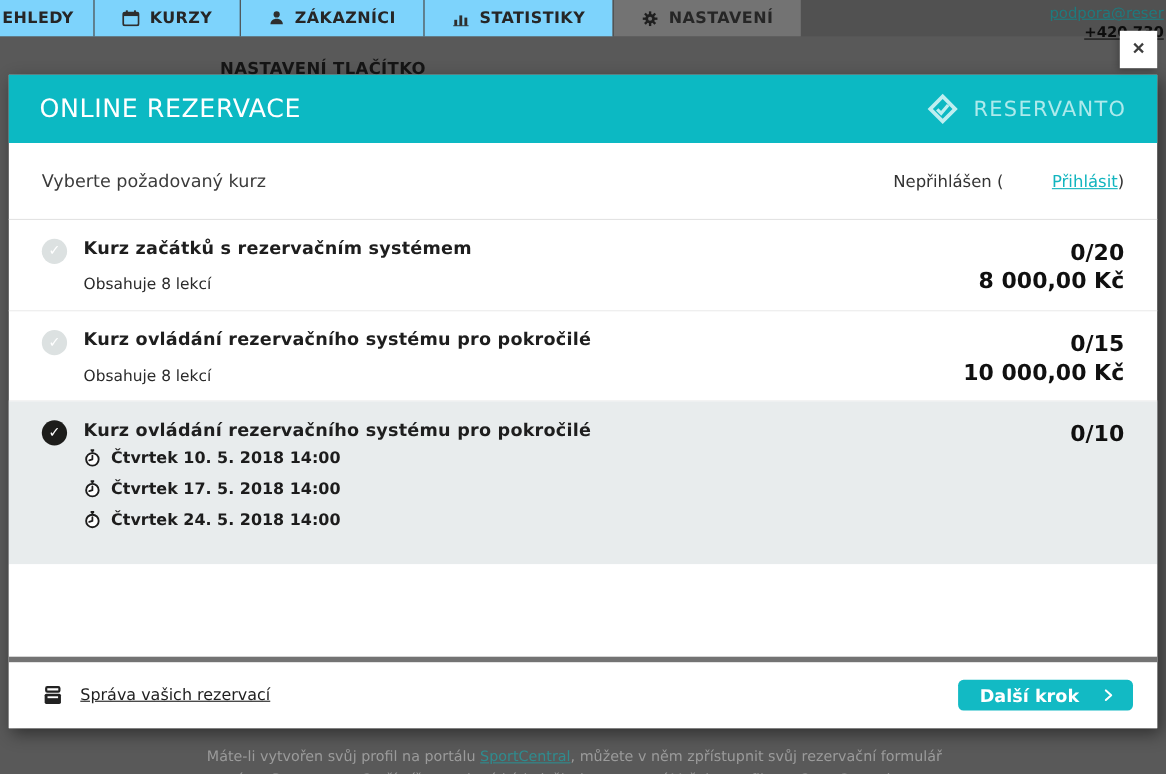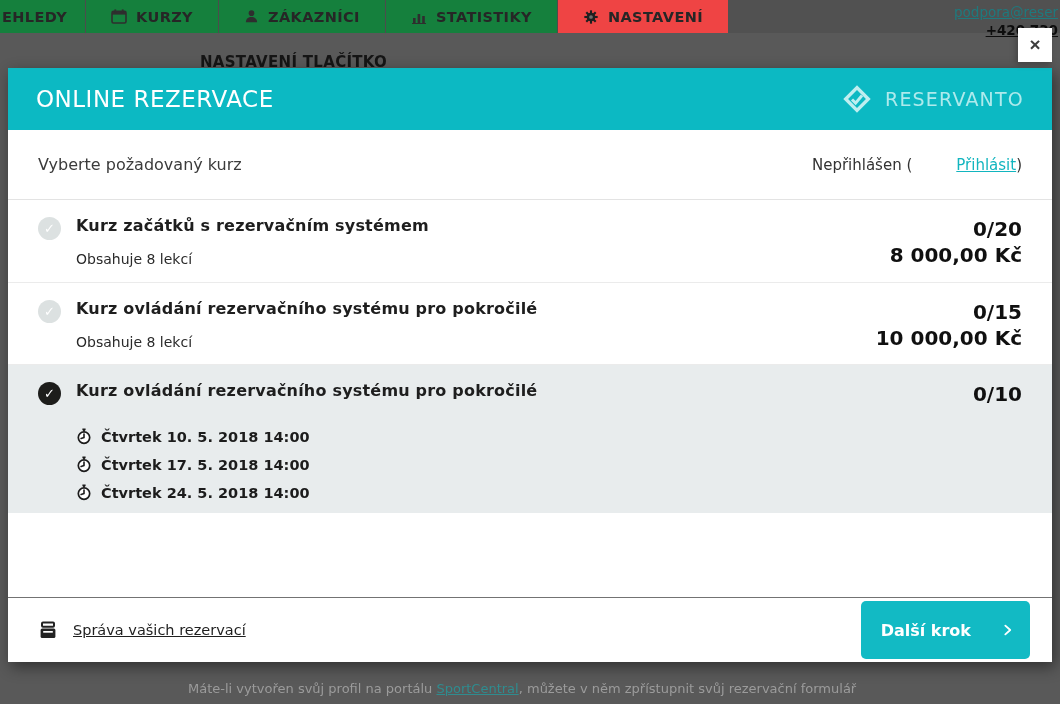--- a/index.html
+++ b/index.html
@@ -8,24 +8,24 @@
     width:1060px; height:704px; overflow:hidden; position:relative;
     font-family:"DejaVu Sans","Liberation Sans",sans-serif;
     background:#595959;
   }
   
   .bg-page { position:absolute; inset:0; z-index:1; }
   .nav { position:absolute; top:0; left:0; right:0; height:33px; background:#515151; display:flex; }
   .tab {
     display:flex; align-items:center; gap:9px; padding:0 25px;
     font-size:14.5px; font-weight:bold; letter-spacing:.4px; color:#262626;
-    background:#15803d; border-left:1px solid #4c4c4c; cursor:pointer;
+    background:#7dd3fc; border-left:1px solid #4c4c4c; cursor:pointer;
   }
   .tab:first-child { border-left:none; padding-left:2px; padding-right:18px; }
-  .tab.active { background:#ef4444; }
+  .tab.active { background:#737373; }
   .nav-icon { display:flex; align-items:center; }
   .contact { position:absolute; top:4px; right:2px; text-align:right; z-index:5; line-height:16px; }
   .email { display:block; color:#1e7a7e; font-size:13.5px; text-decoration:underline; cursor:pointer; }
   .phone { display:block; color:#0d0d0d; font-size:13.5px; font-weight:bold; text-decoration:underline; margin-top:2px; cursor:pointer; }
   .section-title { position:absolute; top:53px; left:200px; font-size:15px; font-weight:bold; color:#151515; letter-spacing:.3px; z-index:2; }
   .bg-paragraph { position:absolute; top:678px; left:188px; width:720px; font-size:13px; line-height:21px; color:#9b9b9b; z-index:2; }
   .sc-link { color:#2f8c8f; text-decoration:underline; cursor:pointer; }
 
   
   .close-btn {
@@ -57,35 +57,35 @@
   .check-circle {
     width:23px; height:23px; border-radius:50%; background:#dce1e1; color:#fff;
     font-size:13px; font-weight:bold; display:flex; align-items:center; justify-content:center;
     flex:none; margin-top:1px;
   }
   .course-row.selected .check-circle { background:#1d1d1b; }
   .course-info { margin-left:15px; flex:1; }
   .course-title { font-size:16px; font-weight:bold; color:#1e1e1e; letter-spacing:.2px; }
   .course-subtitle { font-size:14px; color:#2a2a2a; margin-top:16px; }
   .course-meta { text-align:right; font-size:20px; font-weight:bold; color:#101010; line-height:26px; }
-  .sessions { margin-top:28px; }
+  .sessions { margin-top:8px; }
   .session { display:flex; align-items:center; gap:9px; margin-bottom:11px; font-size:14.5px; font-weight:bold; color:#1c1c1c; }
   .session .clock { display:flex; align-items:center; }
 
   .spacer { height:84px; background:#fff; }
   .modal-footer {
-    position:absolute; left:0; right:0; bottom:0; height:65px; border-top:1px solid #737373;
+    position:absolute; left:0; right:0; bottom:0; height:65px; border-top:5px solid #737373;
     display:flex; align-items:center; padding:0 22px 0 30px; background:#fff;
   }
   .manage { display:flex; align-items:center; gap:15px; cursor:pointer; }
   .manage-link { font-size:14.5px; color:#1f1f1f; text-decoration:underline; }
   .next-btn {
-    margin-left:auto; background:#12bac4; border:none; border-radius:5px; height:58px;
+    margin-left:auto; background:#12bac4; border:none; border-radius:5px; height:28px;
     padding:0 16px 0 20px; color:#fff; font-size:16px; font-weight:bold;
-    display:flex; align-items:center; gap:30px; cursor:pointer; font-family:inherit;
+    display:flex; align-items:center; gap:20px; cursor:pointer; font-family:inherit;
   }
 </style>
 </head>
 <body>
 
 <div class="bg-page">
   <div class="nav">
     <div class="tab">
       <span>EHLEDY</span>
     </div>

